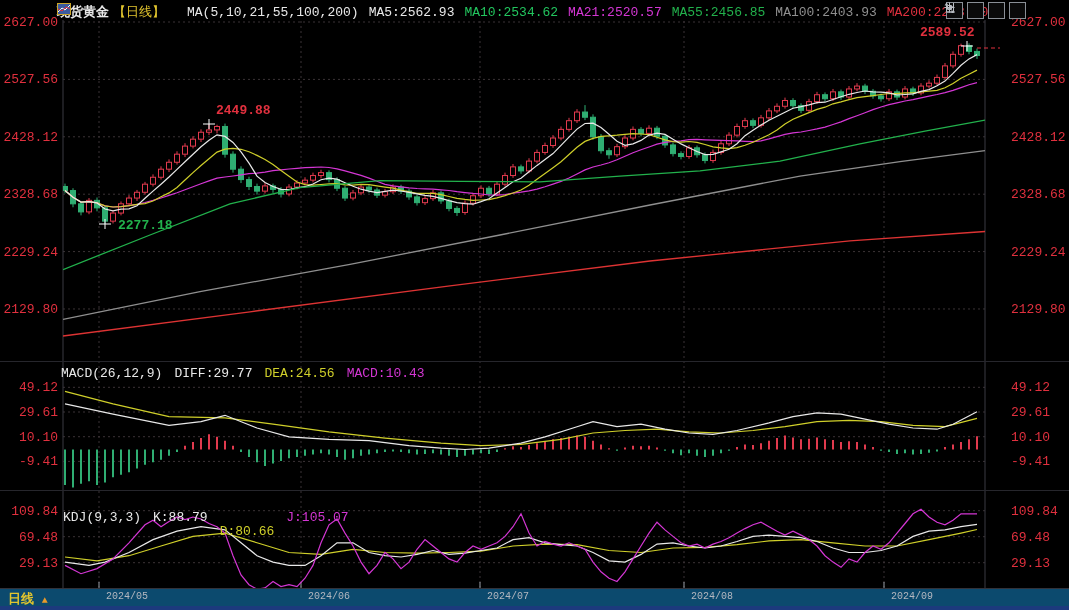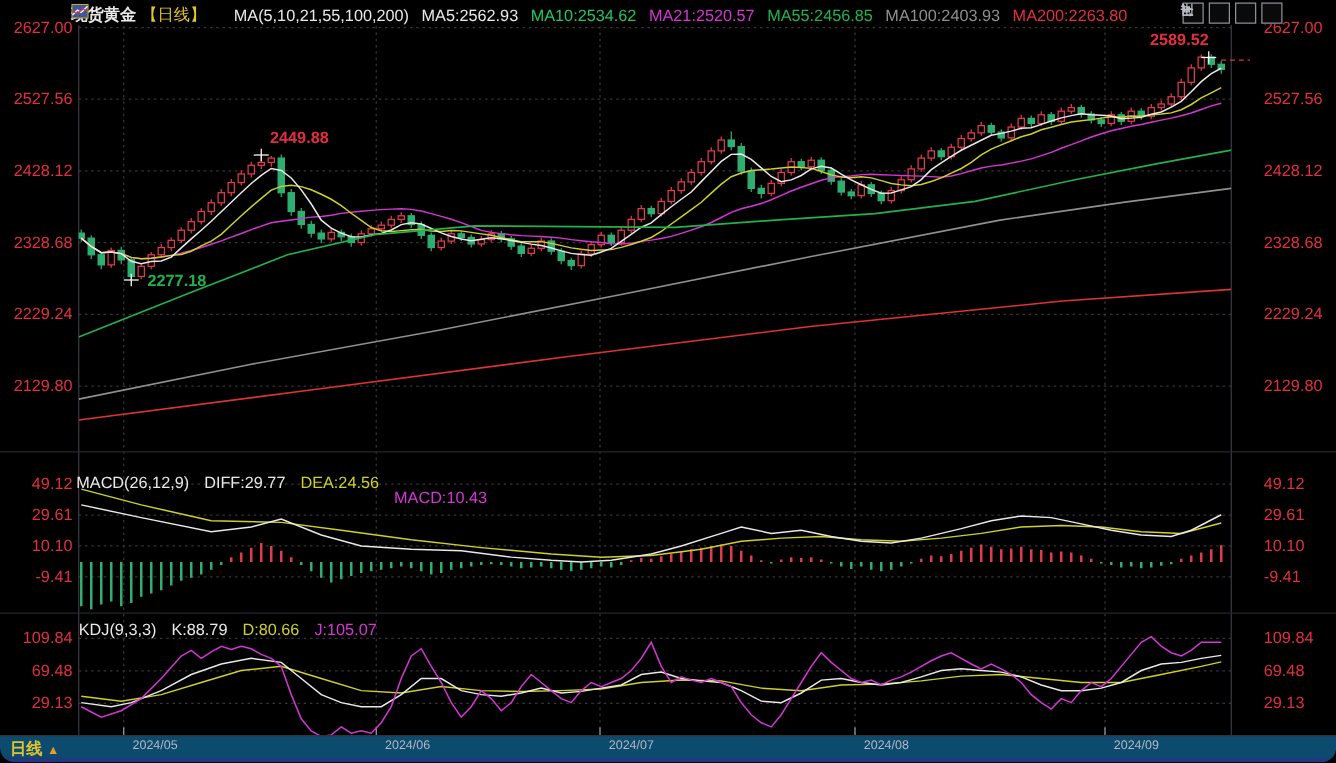--- a/index.html
+++ b/index.html
@@ -1,17 +1,17 @@
 <!DOCTYPE html>
 <html><head>
 <meta charset="utf-8">
 <style>
   html,body{margin:0;padding:0;background:#000;}
   #app{position:relative;width:1069px;height:610px;background:#000;overflow:hidden;
-       font-family:Liberation Sans, sans-serif;border-radius:12px;}
+       font-family:Liberation Mono, monospace;}
   svg{position:absolute;left:0;top:0;}
   .overlay{position:absolute;z-index:5;}
   .hdr{display:flex;align-items:center;gap:10px;font-size:13px;white-space:nowrap;}
   .hdr span{display:inline-block;}
   .iconbox{width:15px;height:15px;border:1px solid #8a8f96;display:inline-flex;
            align-items:center;justify-content:center;margin-left:2px;background:#0a0a0a;}
   .toolbar{display:flex;gap:2px;}
   #bottom-bar{position:absolute;left:0;top:588px;width:1069px;height:18px;background:#0c4a6e;
               border-top:1px solid #32323a;z-index:4;}
   #accent-strip{position:absolute;left:0;top:606px;width:1069px;height:4px;z-index:6;}
@@ -515,27 +515,27 @@
           <path d="M1 5.5h6" stroke="#b8bcc2" fill="none"></path>
           <path d="M8.5 5.5l-3-2.5v5z" fill="#b8bcc2"></path>
         </svg>
     </span>
   </div>
 
   <div class="overlay hdr" style="left:61px;top:366px;gap:12px;">
     <span style="color: rgb(232, 232, 232);">MACD(26,12,9)</span>
     <span style="color: rgb(232, 232, 232);">DIFF:29.77</span>
     <span style="color: rgb(207, 207, 42);">DEA:24.56</span>
-    <span style="color: rgb(212, 54, 212); margin-top: 24px;">MACD:10.43</span>
+    <span style="color: rgb(212, 54, 212);">MACD:10.43</span>
   </div>
 
   <div class="overlay hdr" style="left:63px;top:496px;gap:12px;">
     <span style="color: rgb(232, 232, 232);">KDJ(9,3,3)</span>
     <span style="color: rgb(232, 232, 232);">K:88.79</span>
-    <span style="color: rgb(207, 207, 42);">D:80.66</span>
+    <span style="color: rgb(207, 207, 42); margin-top: 28px;">D:80.66</span>
     <span style="color: rgb(212, 54, 212);">J:105.07</span>
   </div>
 
 
   <div id="bottom-bar">
     <div id="period-sel">
       <span style="color: rgb(226, 197, 46);">日线</span>
       <span style="color:#e89a2a;font-size:10px;">▲</span>
     </div>
   <div class="datelabel" style="left: 106px; color: rgb(180, 184, 192);">2024/05</div>

